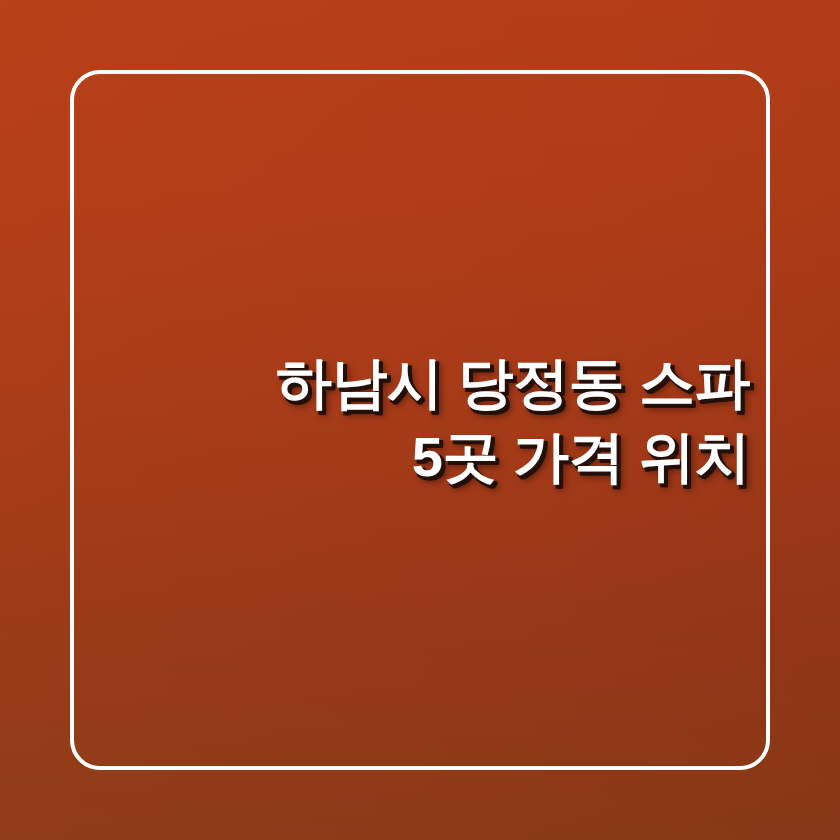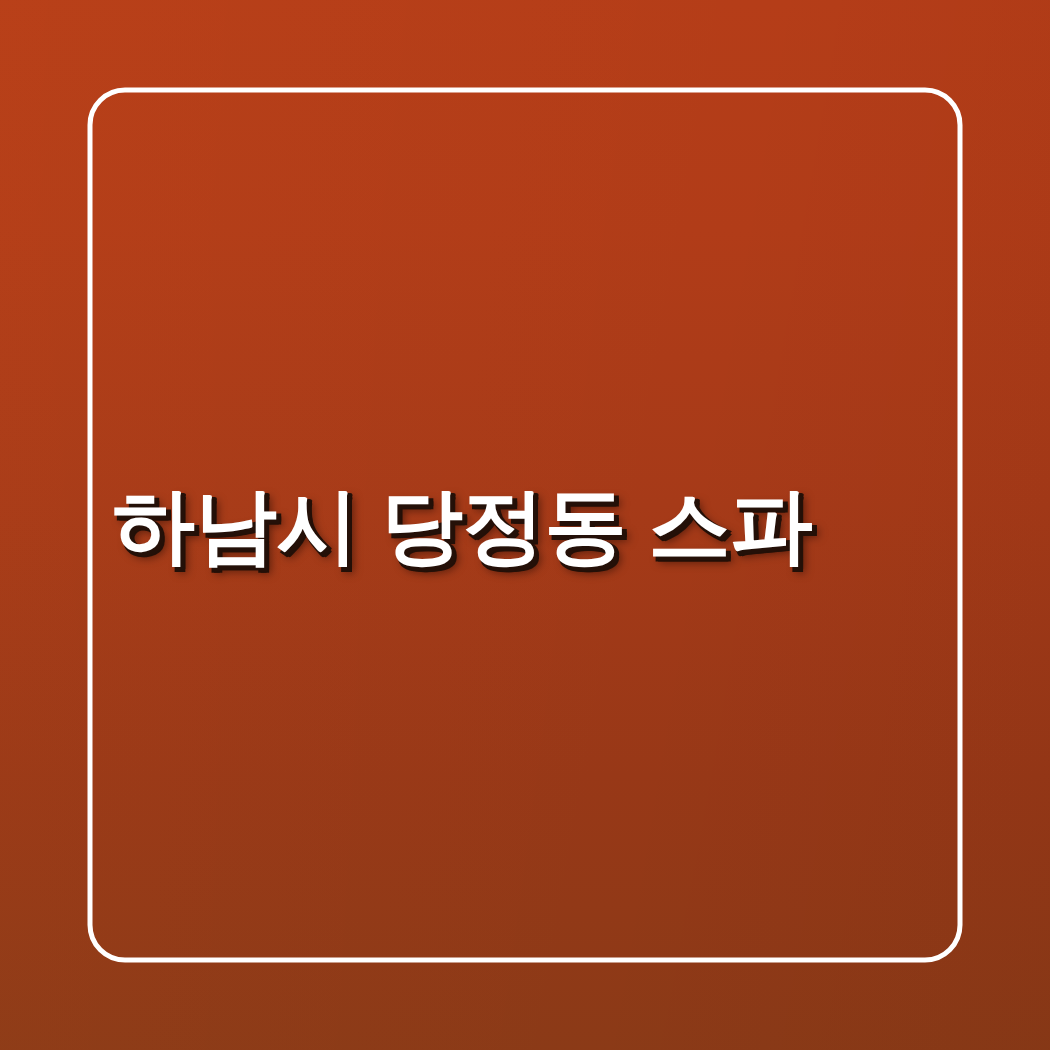--- a/index.html
+++ b/index.html
@@ -69,23 +69,23 @@
     flex-direction: column;
     align-items: center;
     justify-content: center;
     padding: 0 90px;
     box-sizing: border-box;
   }
 
   .title-line {
     display: block;
     width: 100%;
-    text-align: left;
+    text-align: right;
     color: #FFFFFF;
-    font-size: 66px;
+    font-size: 56px;
     line-height: 74px;
     font-weight: 700;
     letter-spacing: -0.5px;
     white-space: nowrap;
     text-shadow:
        3px 3px 0 #241008,
        4px 4px 0 #241008,
        2px 4px 0 #241008,
        4px 2px 0 #241008,
        5px 5px 7px rgba(20, 6, 0, 0.55);
@@ -93,15 +93,16 @@
 </style>
 </head>
 <body>
 
 <div id="thumbnail-card">
 
   <div id="inner-frame"></div>
 
   <div id="title-block">
     <span class="title-line">하남시 당정동 스파</span>
+    <span class="title-line">5곳 가격 위치</span>
   </div>
 
 </div>
 
 </body></html>

